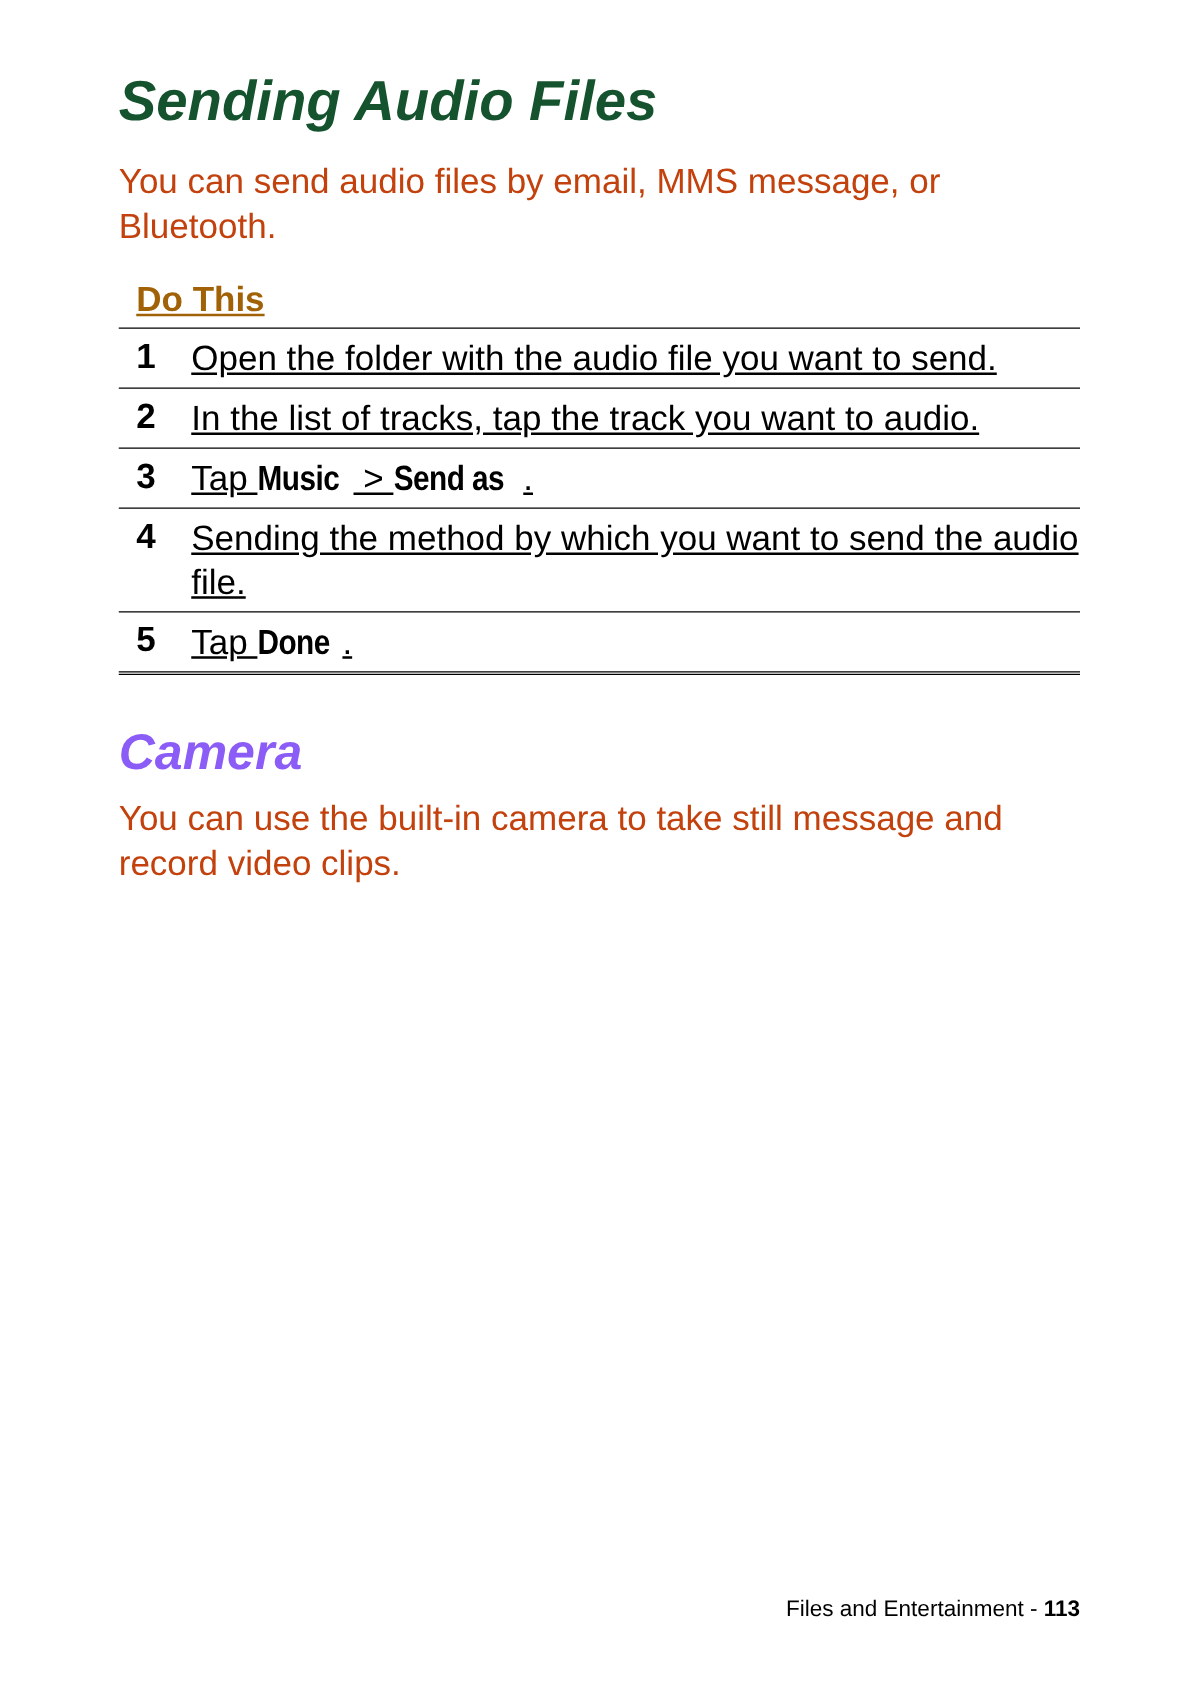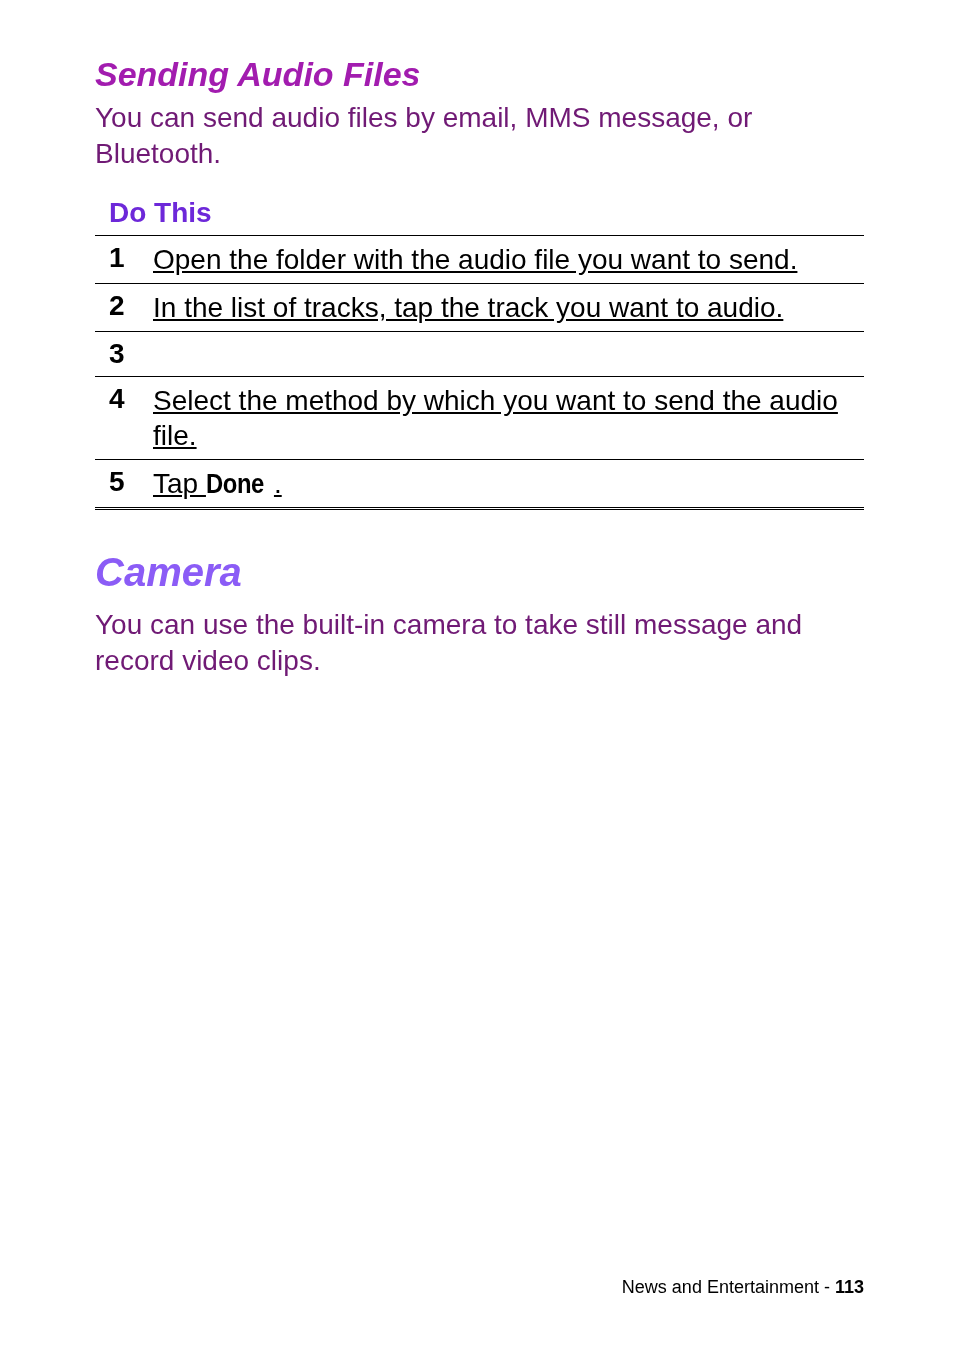--- a/index.html
+++ b/index.html
@@ -9,41 +9,42 @@
     }
     body {
       width: 954px;
       height: 1348px;
       background: #ffffff;
       font-family: Arial, Helvetica, sans-serif;
       position: relative;
       padding: 55px 90px 50px 95px;
     }
     .section-heading {
-      font-size: 34px;
+      font-size: 45px;
       font-weight: bold;
       font-style: italic;
-      color: #a21caf;
-      margin-bottom: 6px;
+      color: #14532d;
+      margin-bottom: 20px;
     }
     .intro-text {
       font-size: 28px;
-      color: #701a75;
+      color: #c2410c;
       margin-bottom: 20px;
       line-height: 1.3;
     }
     .steps-container {
       width: 100%;
       margin-top: 18px;
     }
     .steps-header {
       font-size: 28px;
       font-weight: bold;
-      color: #6d28d9;
+      color: #a16207;
       padding: 4px 0 6px 14px;
+      text-decoration: underline;
     }
     .step-row {
       display: flex;
       border-top: 1px solid #000;
       padding: 6px 0 6px 14px;
       align-items: flex-start;
     }
     .step-row.last {
       border-bottom: 3px double #000;
     }
@@ -103,31 +104,32 @@
     <div class="step-text">Open the folder with the audio file you want to send.</div>
   </div>
 
   <div class="step-row">
     <div class="step-num">2</div>
     <div class="step-text">In the list of tracks, tap the track you want to audio.</div>
   </div>
 
   <div class="step-row">
     <div class="step-num">3</div>
+    <div class="step-text"><span>Tap </span><span class="ui-label">Music</span><span> &gt; </span><span class="ui-label">Send as</span><span>.</span></div>
   </div>
 
   <div class="step-row">
     <div class="step-num">4</div>
-    <div class="step-text">Select the method by which you want to send the audio file.</div>
+    <div class="step-text">Sending the method by which you want to send the audio file.</div>
   </div>
 
   <div class="step-row last">
     <div class="step-num">5</div>
     <div class="step-text"><span>Tap </span><span class="ui-label">Done</span><span>.</span></div>
   </div>
 </div>
 
 <h2 class="main-heading">Camera</h2>
 <p class="intro-text">You can use the built-in camera to take still message and record video clips.</p>
 
 <div class="footer">
-  <span>News and Entertainment</span><span> - </span><span class="page-num">113</span>
+  <span>Files and Entertainment</span><span> - </span><span class="page-num">113</span>
 </div>
 
 </body></html>

